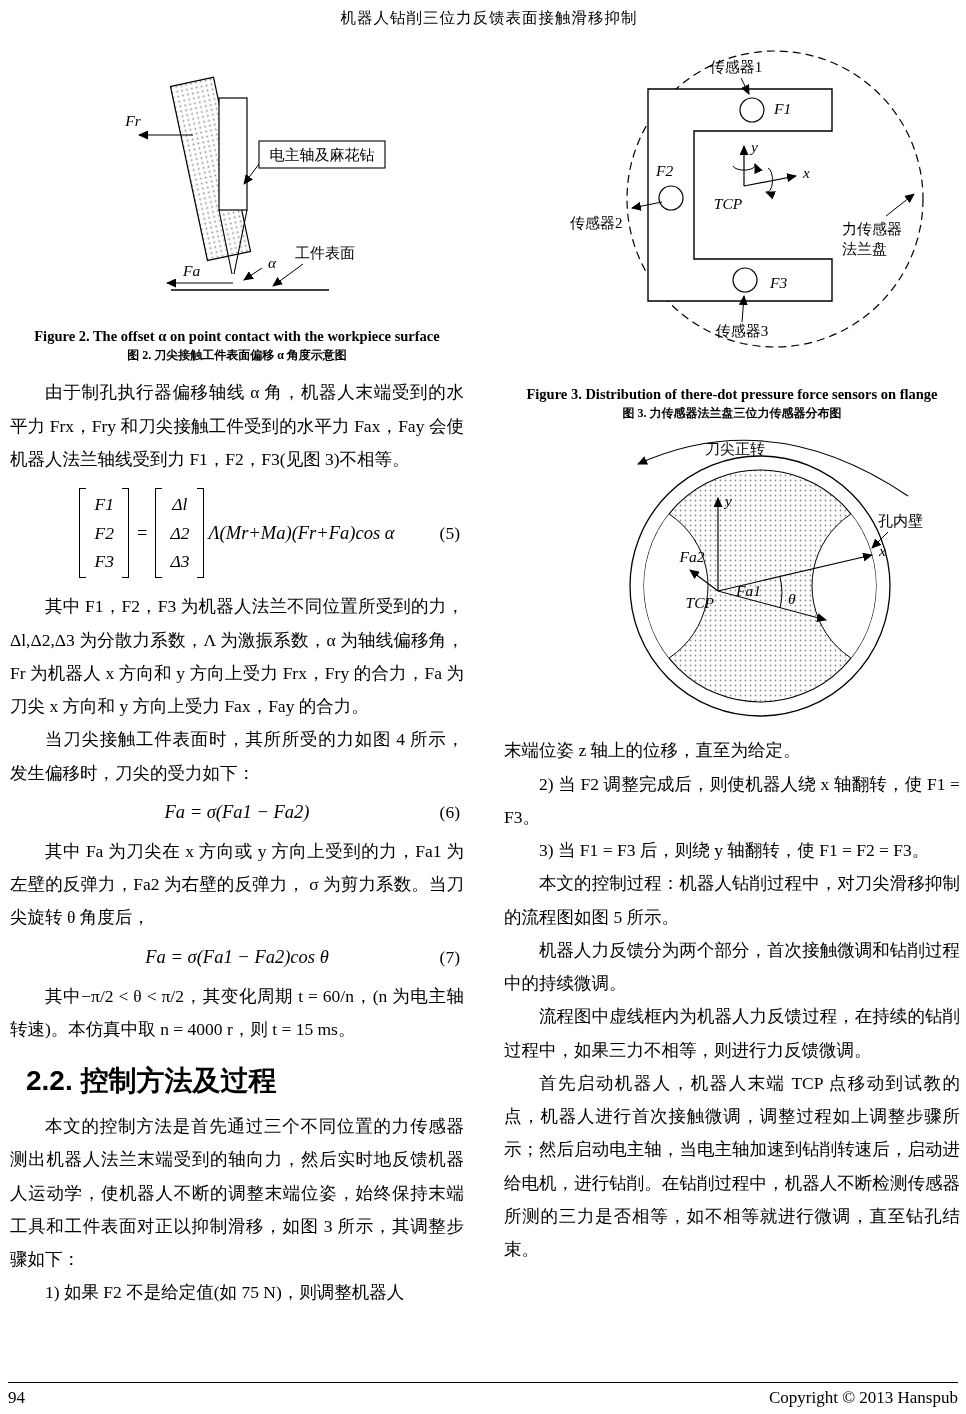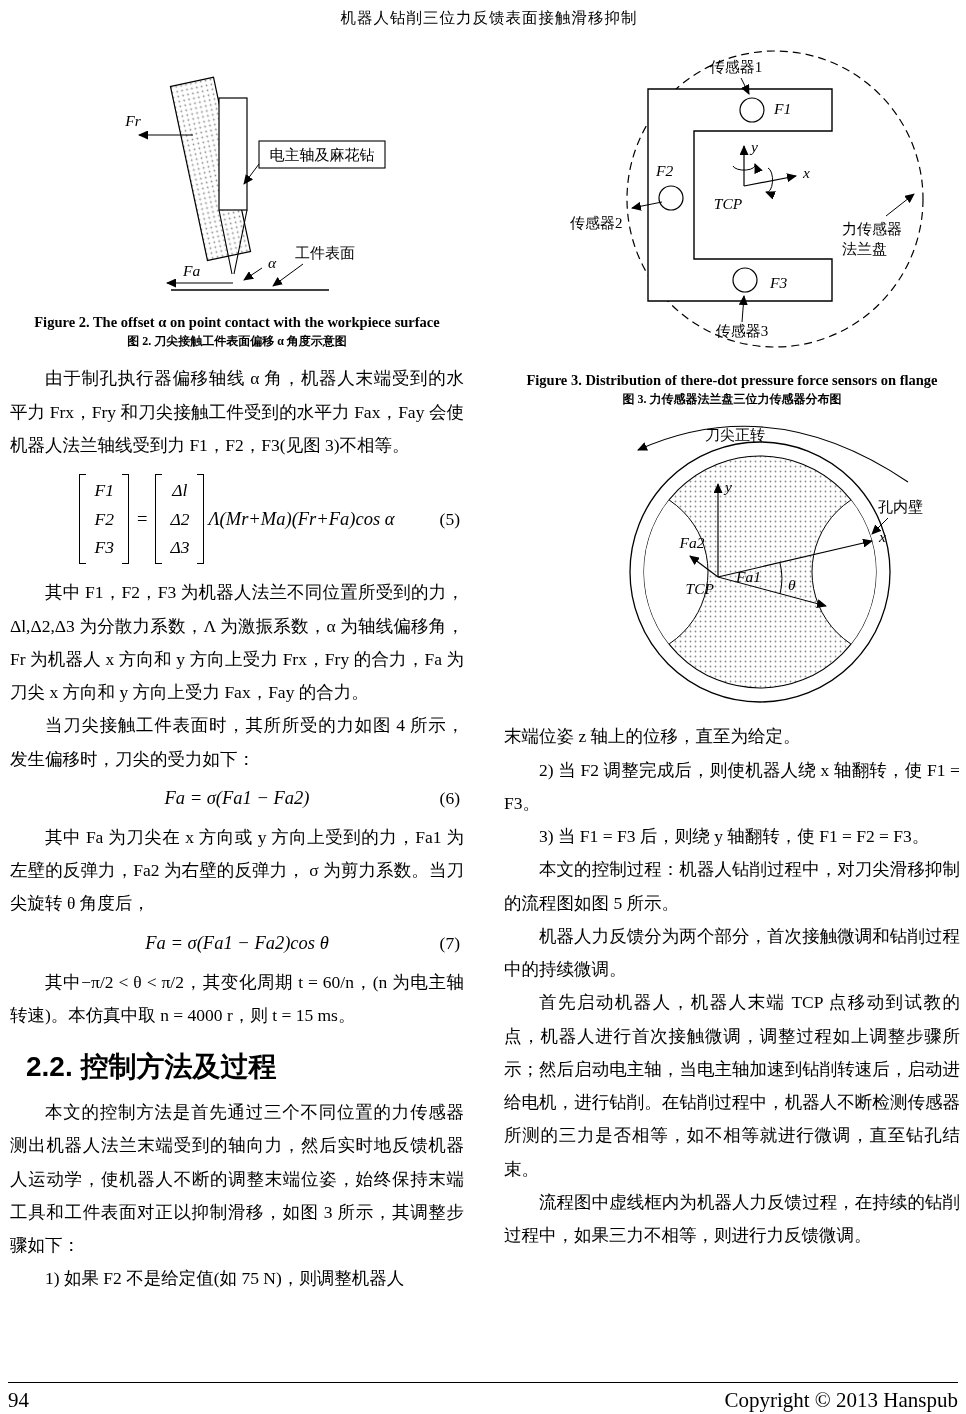--- a/index.html
+++ b/index.html
@@ -13,21 +13,21 @@
     text-align:center; font-size:15.5px; letter-spacing:1px;padding-left:12px;
   }
   .col-left  { position:absolute; left:10px;  top:38px; width:454px; }
   .col-right { position:absolute; left:504px; top:46px; width:456px; }
 
   p.body {
     font-size:17.5px; line-height:1.9; text-align:justify; text-indent:2em;
   }
   p.noindent { text-indent:0; }
 
-  .caption { text-align:center; font-weight:bold; margin:2px 0 12px; line-height:1.45; }
+  .caption { text-align:center; font-weight:bold; margin:16px 0 12px; line-height:1.45; }
   .caption .en { font-size:14.5px; }
   .caption .zh { font-size:12px; }
 
   .equation {
     position:relative; display:flex; justify-content:center; align-items:center;
     margin:12px 0; font-size:18.5px; font-style:italic;
   }
   .eq-num { position:absolute; right:4px; font-style:normal; font-size:17.5px; }
   .eqop { margin:0 8px; font-style:normal; }
   .eqfactor { margin-left:4px; }
@@ -41,21 +41,21 @@
   }
 
   .h2 {
     font-family:"Liberation Sans", sans-serif; font-weight:bold;
     font-size:28px; margin:16px 16px 10px; text-indent:0;
   }
 
   .footer {
     position:absolute; left:8px; right:8px; top:1382px;
     border-top:1.2px solid #000; padding-top:5px;
-    display:flex; justify-content:space-between; font-size:21px;
+    display:flex; justify-content:space-between; font-size:17px;
   }
 
   .figure { text-align:center; }
   svg { display:block; margin:0 auto; }
   svg text { font-family:"Liberation Serif", serif; fill:#000; }
   .svg-cjk { font-size:15px; }
   .svg-var { font-size:15.5px; font-style:italic; }
 </style>
 </head>
 <body>
@@ -231,20 +231,20 @@
 
       <text x="210" y="174" text-anchor="end" class="svg-var">TCP</text>
     </svg>
   </div>
 
   <p class="body noindent">末端位姿 z 轴上的位移，直至为给定。</p>
   <p class="body">2) 当 F2 调整完成后，则使机器人绕 x 轴翻转，使 F1 = F3。</p>
   <p class="body">3) 当 F1 = F3 后，则绕 y 轴翻转，使 F1 = F2 = F3。</p>
   <p class="body">本文的控制过程：机器人钻削过程中，对刀尖滑移抑制的流程图如图 5 所示。</p>
   <p class="body">机器人力反馈分为两个部分，首次接触微调和钻削过程中的持续微调。</p>
+  <p class="body">流程图中虚线框内为机器人力反馈过程，在持续的钻削过程中，如果三力不相等，则进行力反馈微调。</p>
   <p class="body">首先启动机器人，机器人末端 TCP 点移动到试教的点，机器人进行首次接触微调，调整过程如上调整步骤所示；然后启动电主轴，当电主轴加速到钻削转速后，启动进给电机，进行钻削。在钻削过程中，机器人不断检测传感器所测的三力是否相等，如不相等就进行微调，直至钻孔结束。</p>
-  <p class="body">流程图中虚线框内为机器人力反馈过程，在持续的钻削过程中，如果三力不相等，则进行力反馈微调。</p>
 </div>
 
 <div class="footer">
   <span>94</span>
   <span>Copyright © 2013 Hanspub</span>
 </div>
 
 </body></html>

